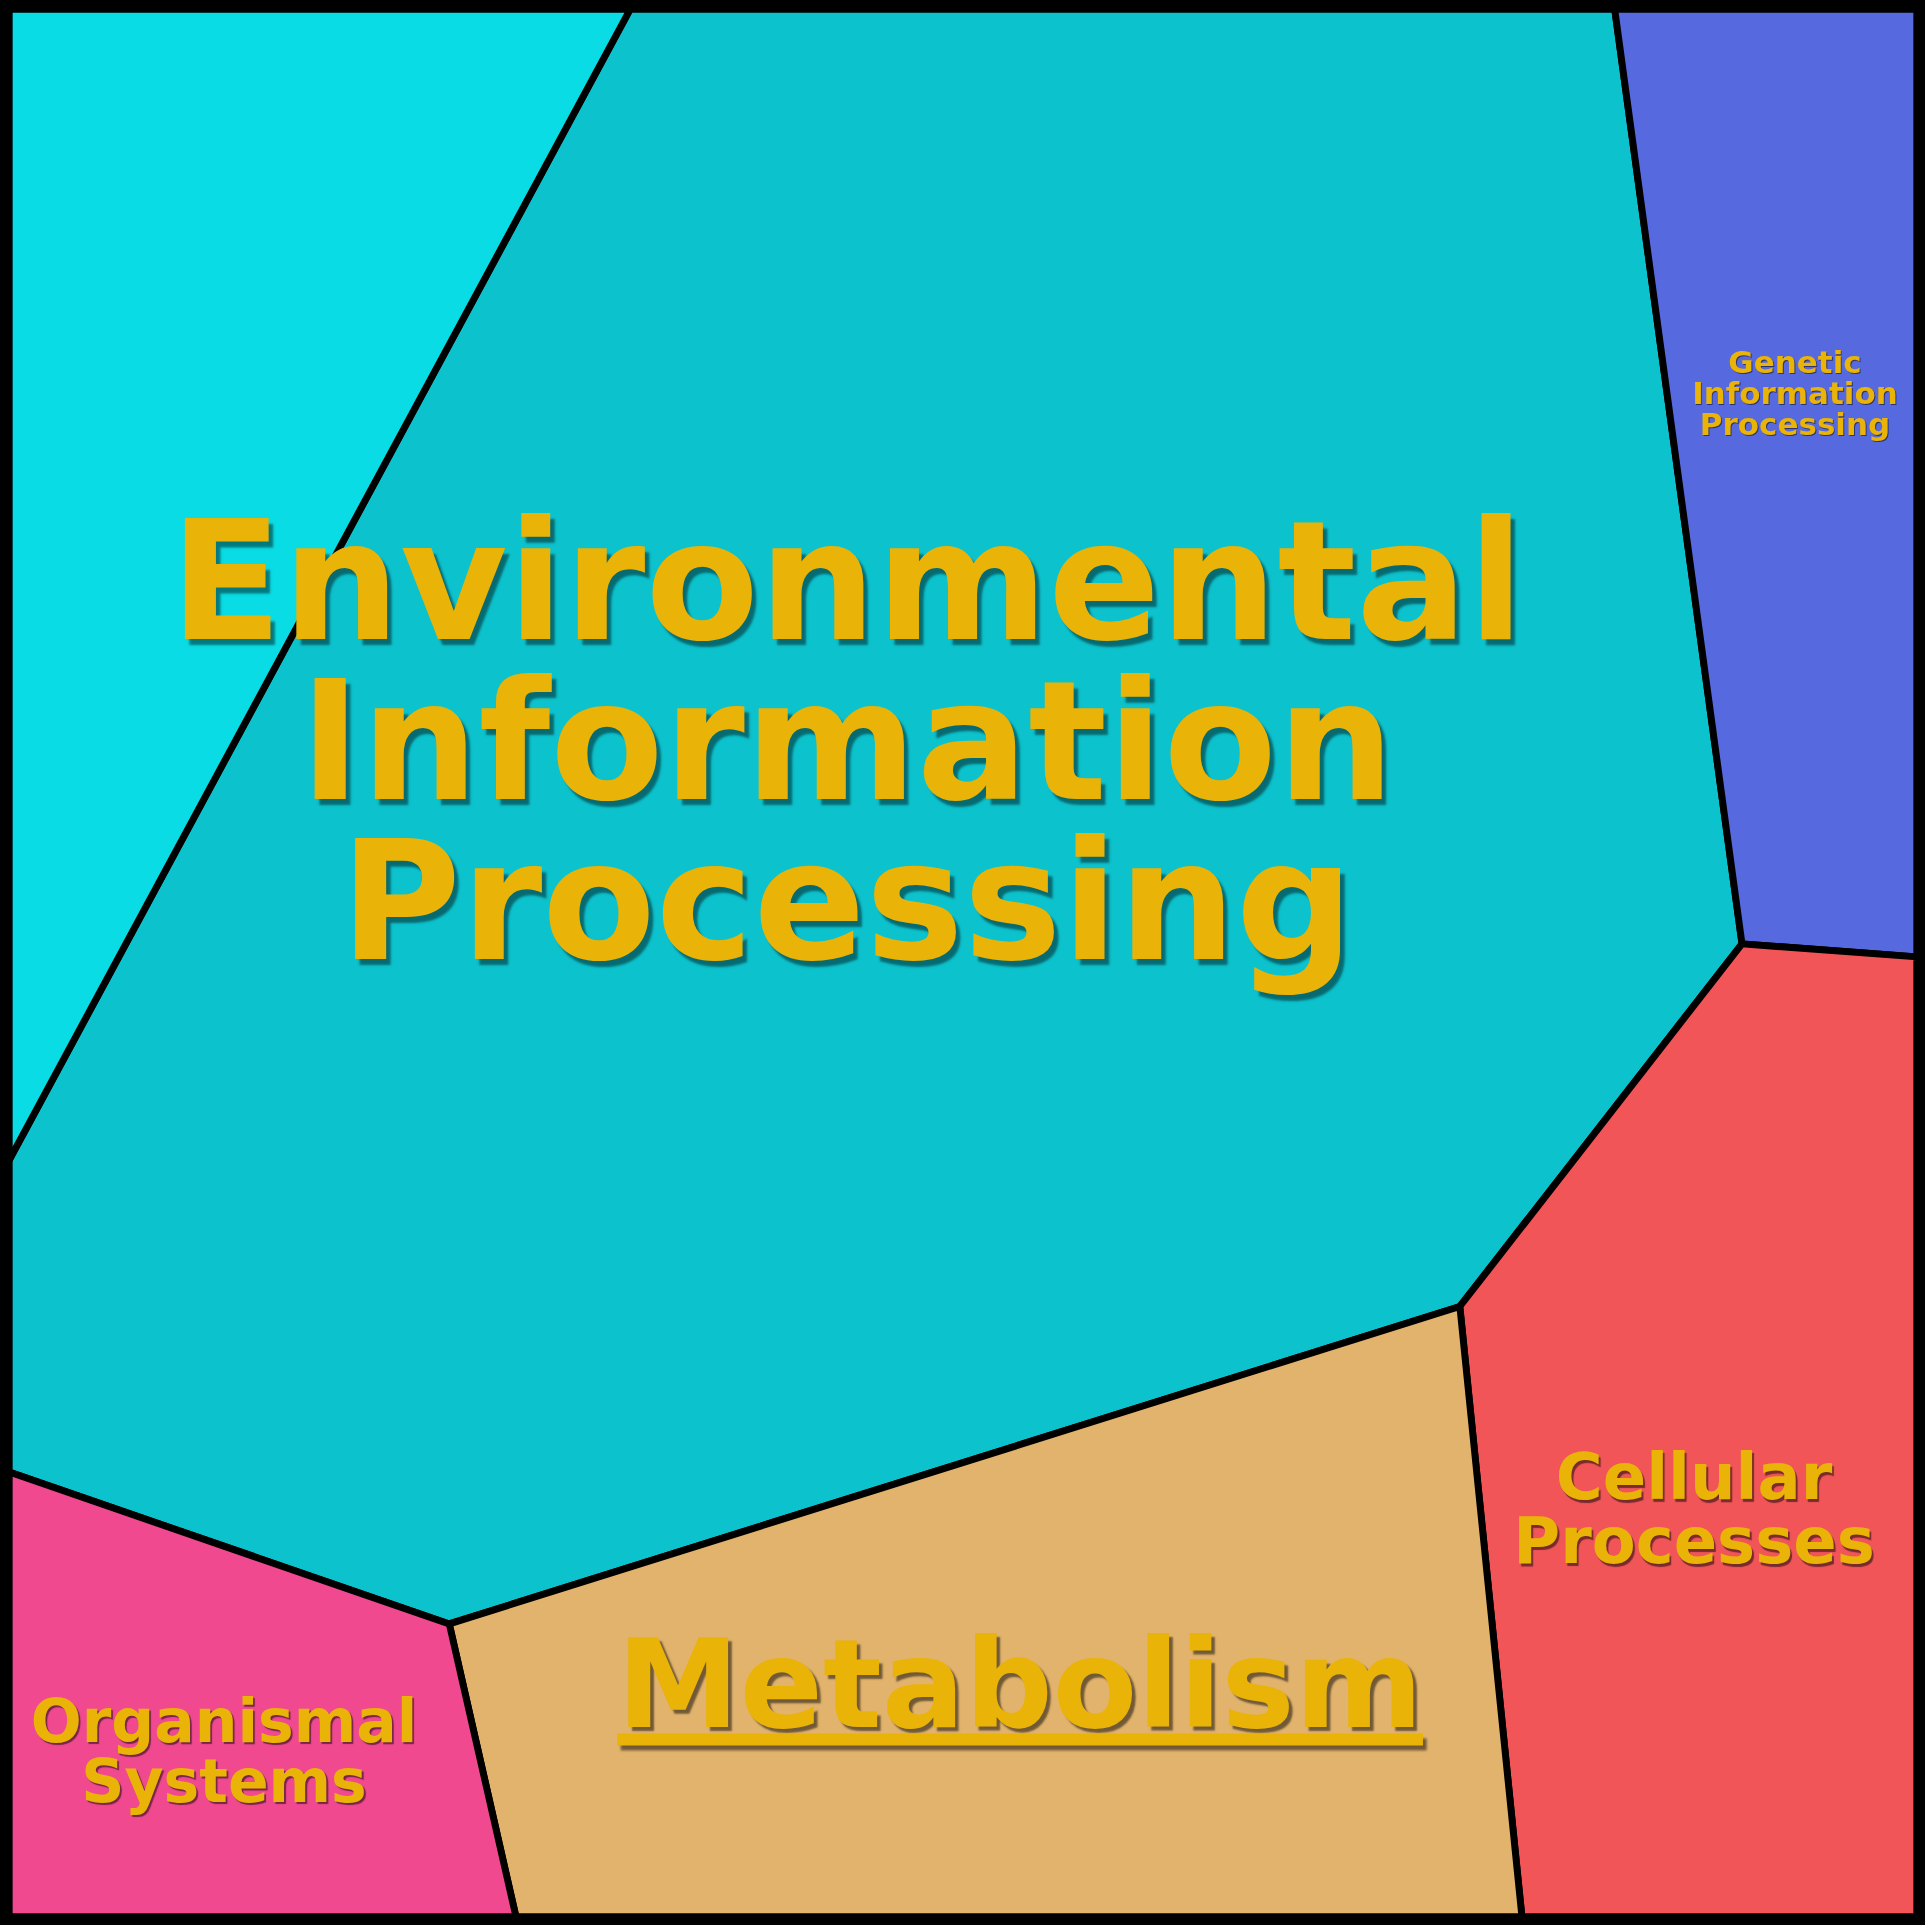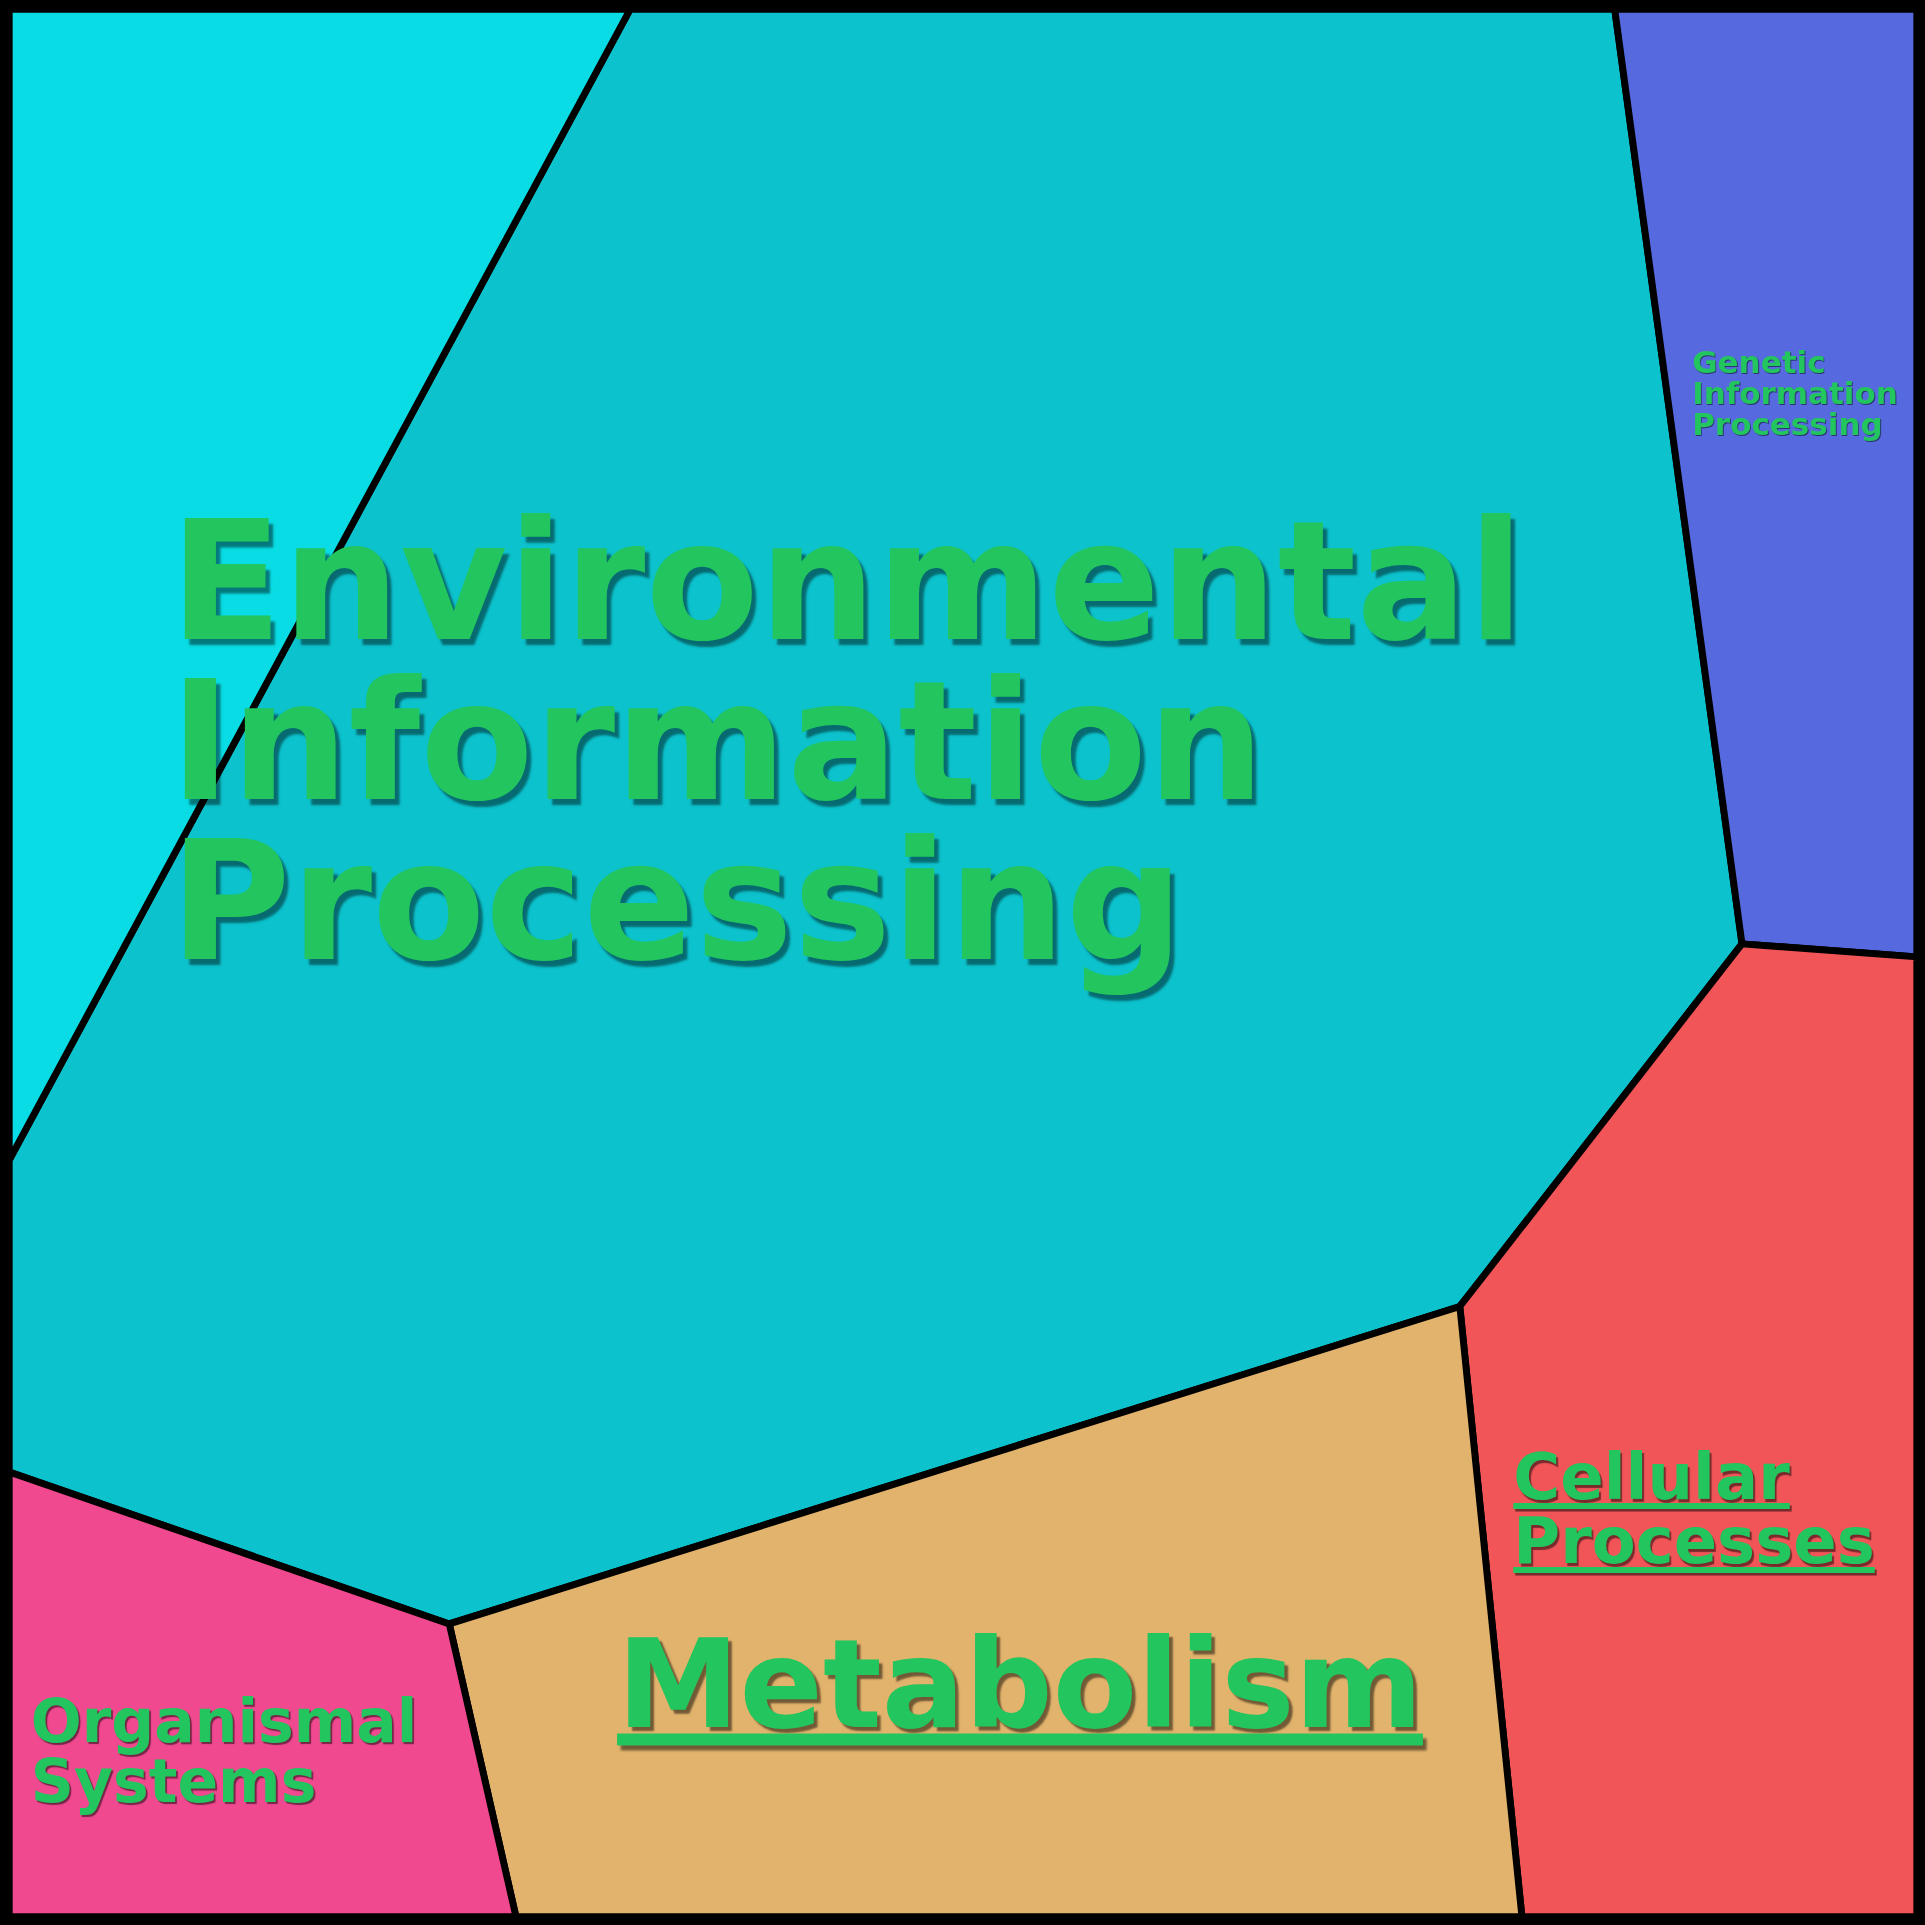--- a/index.html
+++ b/index.html
@@ -18,23 +18,23 @@
   }
   .stage svg {
     position: absolute;
     left: 0;
     top: 0;
     display: block;
   }
   .region-label {
     position: absolute;
     transform: translate(-50%, -50%);
-    color: #22c55e;
+    color: #eab308;
     font-weight: bold;
-    text-align: left;
+    text-align: center;
     white-space: pre-line;
     text-shadow: 0.030em 0.040em 0.015em rgba(0,0,0,0.50);
     line-height: 1.0;
     pointer-events: none;
   }
   .label-title {
     left: 847px;
     top: 742px;
     font-size: 165px;
     line-height: 0.97;
@@ -42,21 +42,20 @@
   }
   .label-genetic {
     left: 1795px;
     top: 393px;
     font-size: 31px;
   }
   .label-cellular {
     left: 1694px;
     top: 1509px;
     font-size: 64px;
-    text-decoration: underline;
   }
   .label-metabolism {
     left: 1020px;
     top: 1684px;
     font-size: 123px;
     text-decoration: underline;
   }
   .label-organismal {
     left: 224px;
     top: 1751px;

